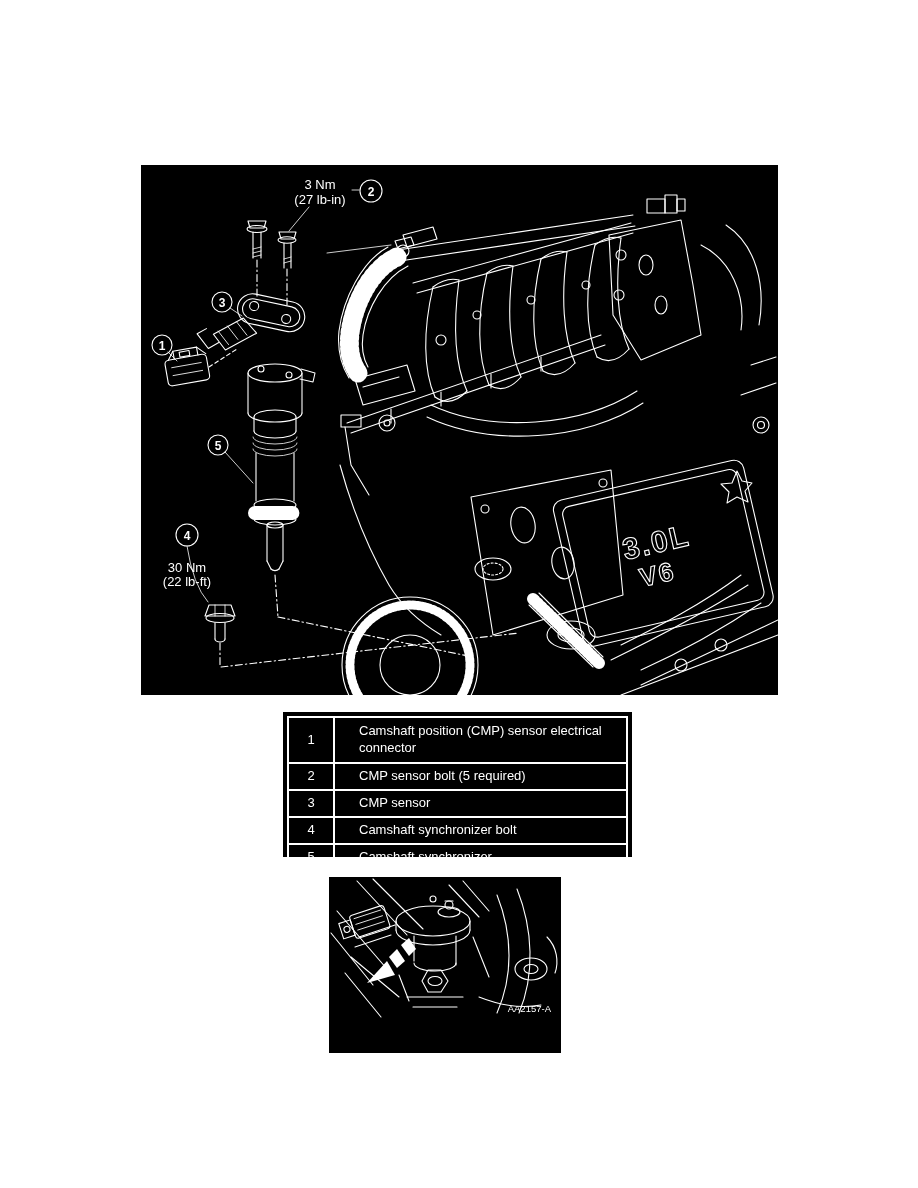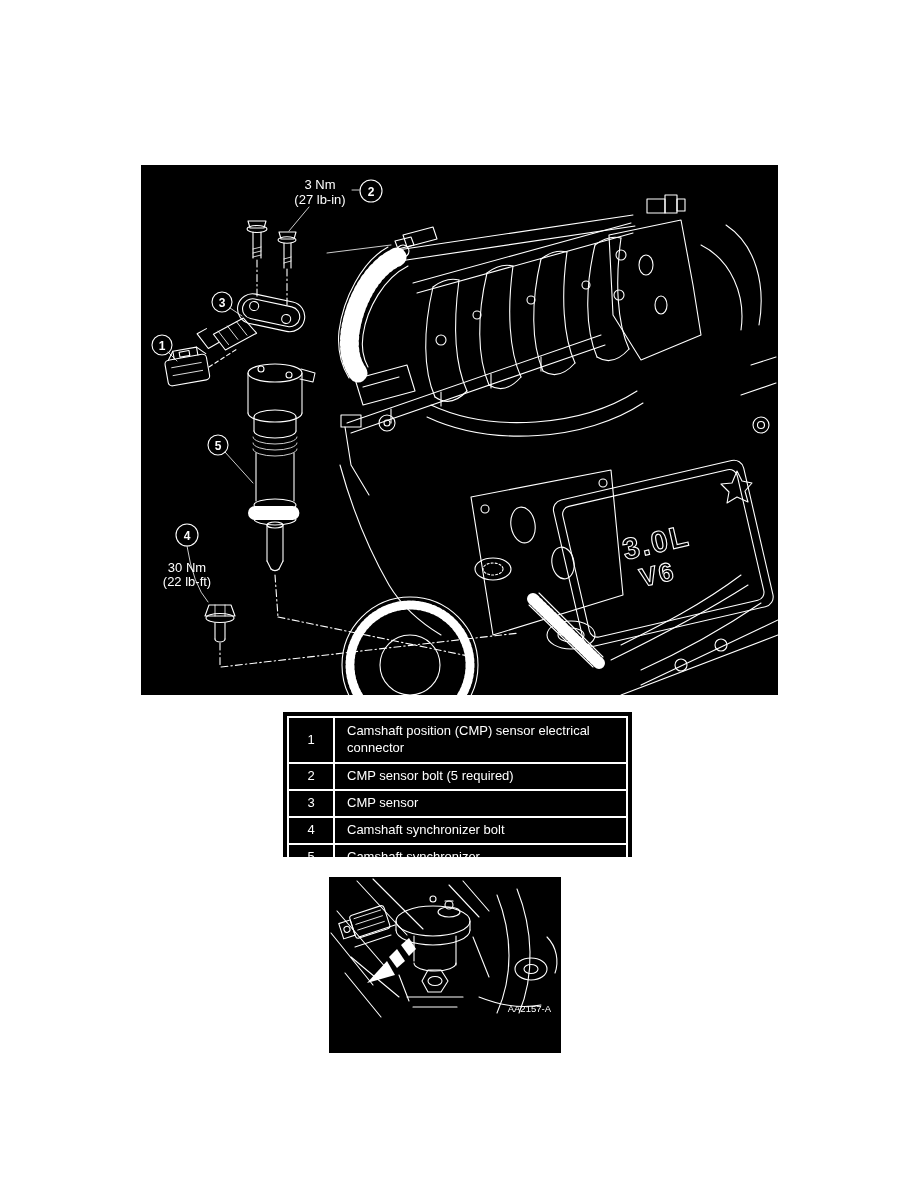--- a/index.html
+++ b/index.html
@@ -23,21 +23,21 @@
                      font-family:"Liberation Sans",sans-serif; text-anchor:middle; dominant-baseline:central; }
   text.badge { fill:none; stroke:#fff; stroke-width:1.1; font-weight:bold;
                font-family:"Liberation Sans",sans-serif; letter-spacing:2px; }
   text.figcode { fill:#fff; stroke:none; font-size:9.5px; font-family:"Liberation Sans",sans-serif; }
 
   
   .legend { position:absolute; left:283px; top:712px; width:349px; height:145px;
             background:#000; padding:4px; box-sizing:border-box; }
   .legend table { width:100%; height:100%; border-collapse:collapse; table-layout:fixed; }
   .legend td { border:2px solid #fff; color:#fff; font-size:13px; line-height:1.3;
-               padding:2px 12px; vertical-align:middle; }
+               padding:2px 24px; vertical-align:middle; }
   .legend td.num { width:44px; text-align:center; padding:2px 0; }
   .legend tr.tall td { height:40px; }
   .legend tr.short td { height:21px; }
 
   
   .detail { position:absolute; left:329px; top:877px; width:232px; height:176px; background:#000; }
   .detail svg { display:block; width:232px; height:148px; }
 </style>
 </head>
 <body>

